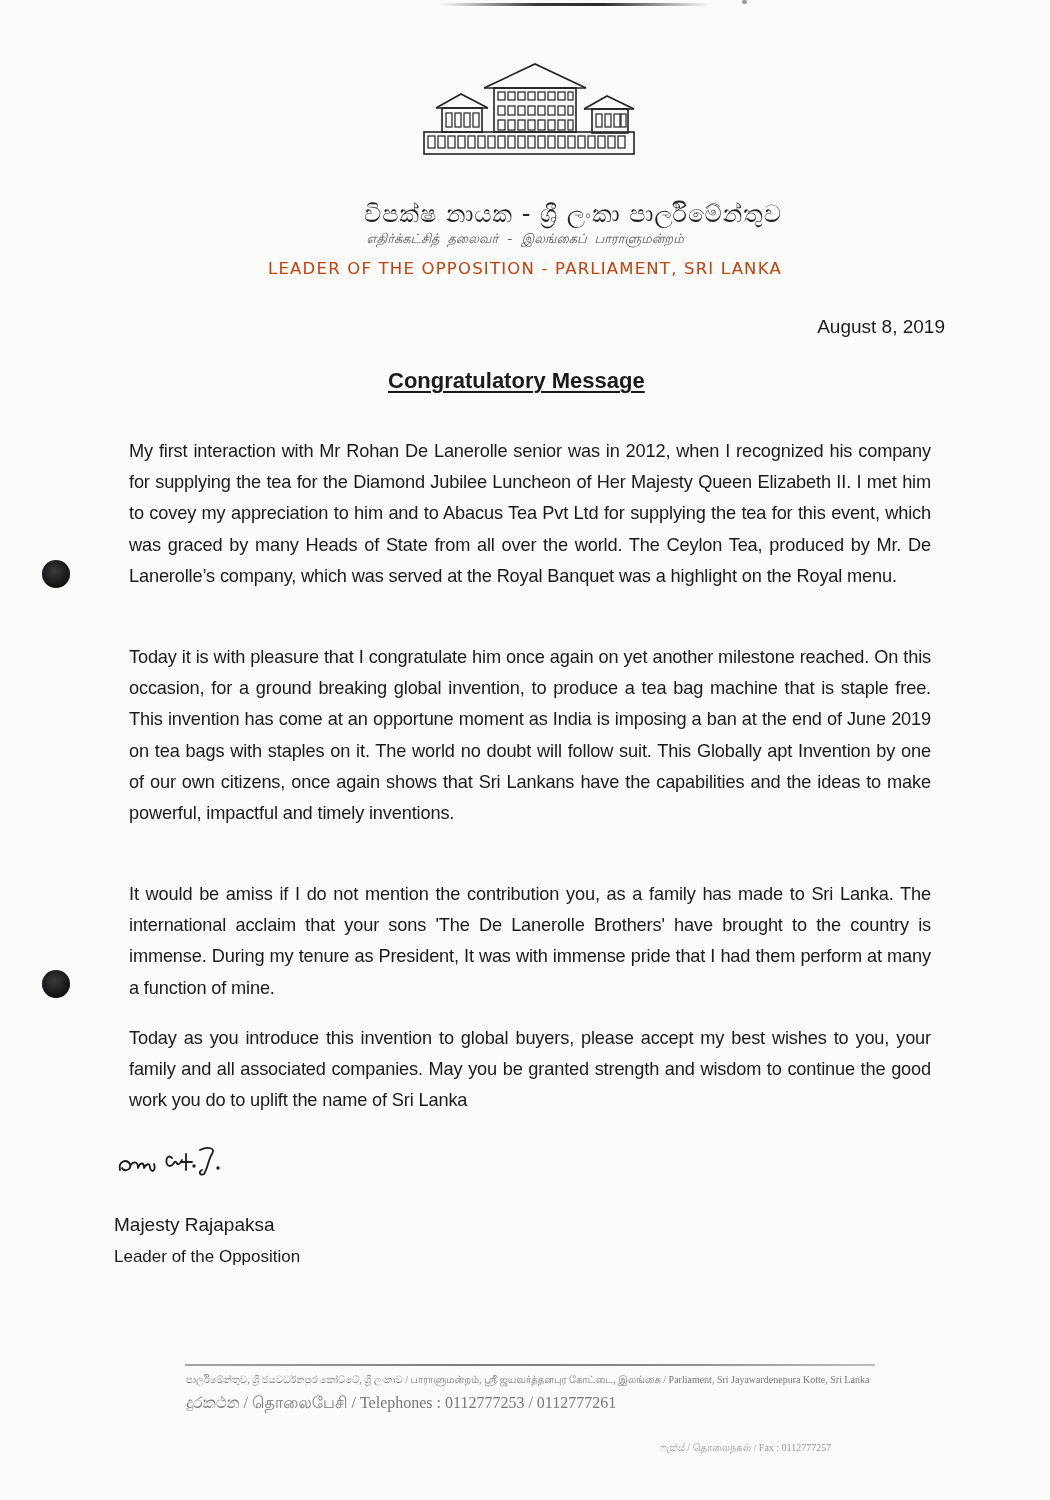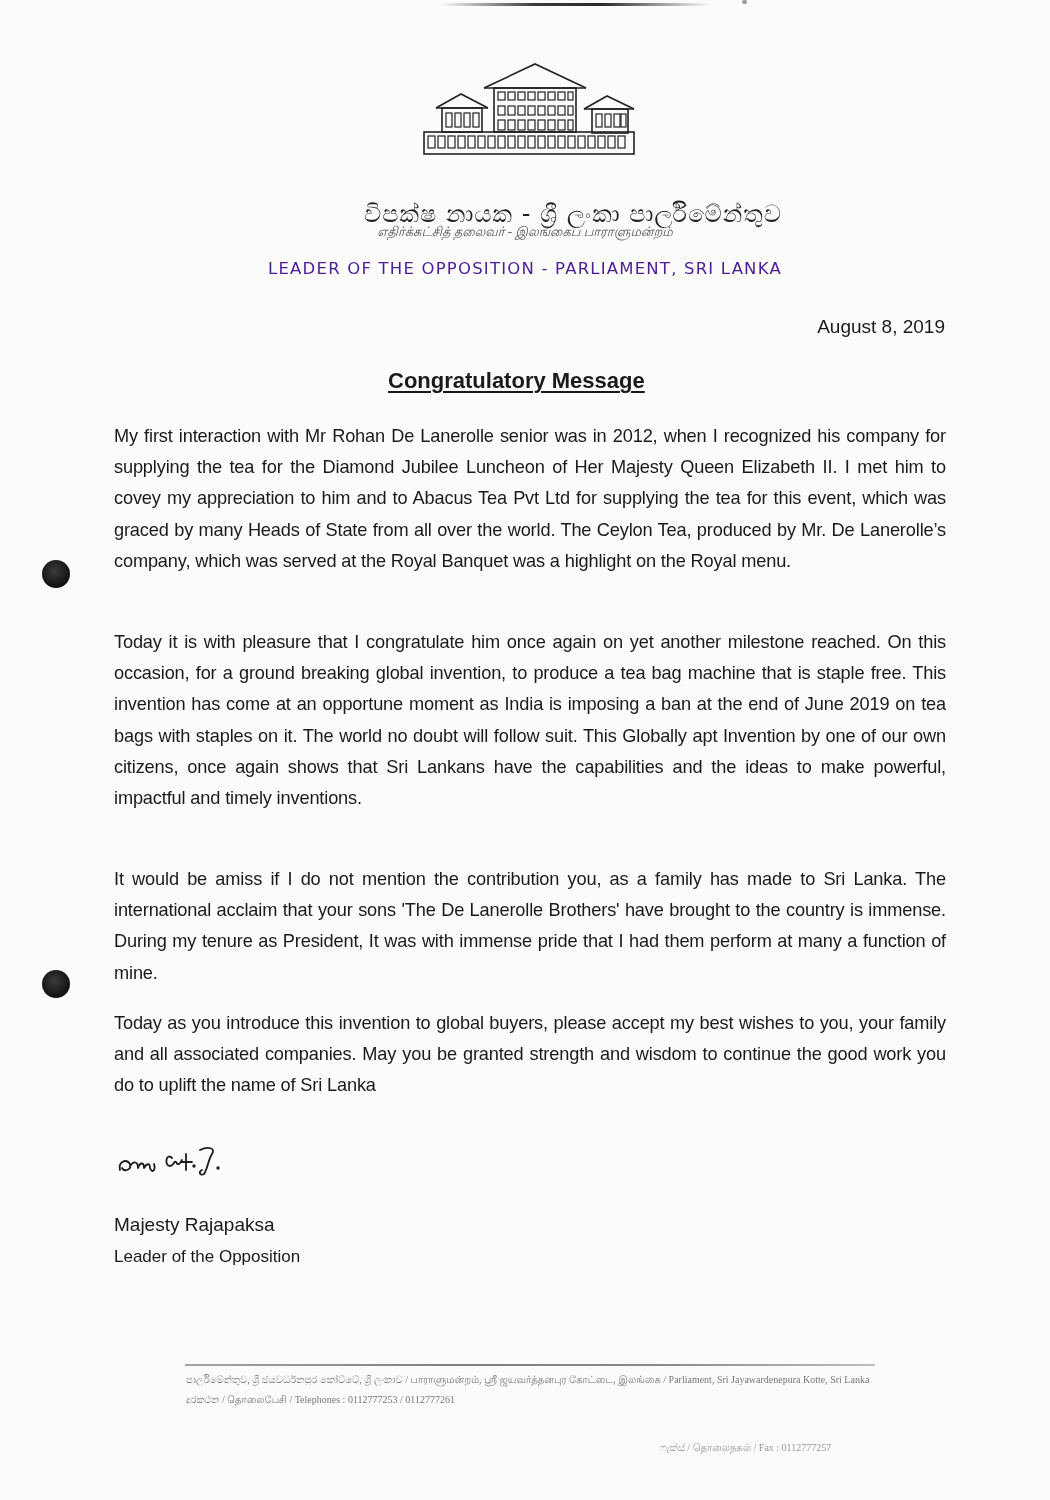--- a/index.html
+++ b/index.html
@@ -14,50 +14,50 @@
       background: linear-gradient(90deg, rgba(60,60,60,0) 0%, #3a3a3a 35%, #2a2a2a 60%, rgba(60,60,60,0) 100%);
       border-radius: 2px;
     }
     .scan-dot { position:absolute; left: 742px; top: 0px; width: 5px; height: 4px; background:#999; border-radius:2px; }
 
     .crest { position: absolute; left: 418px; top: 62px; width: 222px; height: 98px; }
     .crest svg { width: 100%; height: 100%; }
 
     .hdr { position: absolute; left: 0; width: 1050px; text-align: center; color: #2a2a2a; }
     .hdr-sinhala { top: 200px; font-size: 24px; letter-spacing: 1px; font-family: "DejaVu Sans", sans-serif; color:#222;padding-left:48px; }
-    .hdr-tamil { top: 224px; font-size: 13px; font-style: italic; color: #555; font-family: Liberation Serif, serif; }
-    .hdr-english { top: 259px; font-size: 16.5px; letter-spacing: 1.2px; color: #4c1d95; font-family: "DejaVu Sans", sans-serif; }
+    .hdr-tamil { top: 232px; font-size: 13px; font-style: italic; color: #555; font-family: Liberation Mono, monospace; }
+    .hdr-english { top: 259px; font-size: 16.5px; letter-spacing: 1.2px; color: #c2410c; font-family: "DejaVu Sans", sans-serif; }
 
     .date { position: absolute; right: 105px; top: 316px; font-size: 19px; font-family: "Liberation Sans", sans-serif; }
     .title { position: absolute; left: 388px; top: 368px; font-size: 22px; font-weight: bold; text-decoration: underline; text-underline-offset: 3px; text-decoration-thickness: 2px; }
 
     .body-text {
       position: absolute; left: 114px; width: 832px;
       font-size: 18.2px; line-height: 31.2px; text-align: justify;
       font-family: "Liberation Sans", sans-serif; letter-spacing: -0.15px;
     }
-    .body-text p { margin: 0; }
+    .body-text p { margin: 15px; }
     .p1 { top: 421px; }
     .p2 { top: 627px; }
     .p3 { top: 864px; }
     .p4 { top: 1008px; }
 
     .hole { position: absolute; width: 28px; height: 28px; border-radius: 50%; background: radial-gradient(circle at 45% 40%, #3a3a3a, #111 70%); }
     .hole-1 { left: 42px; top: 560px; }
     .hole-2 { left: 42px; top: 970px; }
 
     .signature { position: absolute; left: 116px; top: 1140px; width: 130px; height: 40px; }
     .signature svg { width: 100%; height: 100%; }
 
     .sig-name { position: absolute; left: 114px; top: 1214px; font-size: 19px; }
     .sig-title { position: absolute; left: 114px; top: 1247px; font-size: 17px; }
 
     .footer-rule { position: absolute; left: 185px; top: 1364px; width: 690px; height: 2px; background: linear-gradient(90deg, #888 0%, #555 40%, #666 70%, #aaa 100%); opacity: 0.75; }
     .footer-line1 { position: absolute; left: 186px; top: 1374px; font-size: 10px; color: #777; white-space: nowrap; font-family: "Liberation Serif", serif; }
-    .footer-line2-left { position: absolute; left: 186px; top: 1394px; font-size: 10px; color: #777; white-space: nowrap; font-family: "Liberation Serif", serif; }
+    .footer-line2-left { position: absolute; left: 186px; top: 1394px; font-size: 16px; color: #777; white-space: nowrap; font-family: "Liberation Serif", serif; }
     .footer-line2-right { position: absolute; left: 660px; top: 1394px; font-size: 10px; color: #999; white-space: nowrap; font-family: "Liberation Serif", serif; margin-top: 48px; }
   </style>
 </head>
 <body>
 
 <div class="scan-streak"></div>
 <div class="scan-dot"></div>
 
 <div class="crest">
   <svg viewBox="0 0 222 98" fill="none" stroke="#222" stroke-width="1.6">

